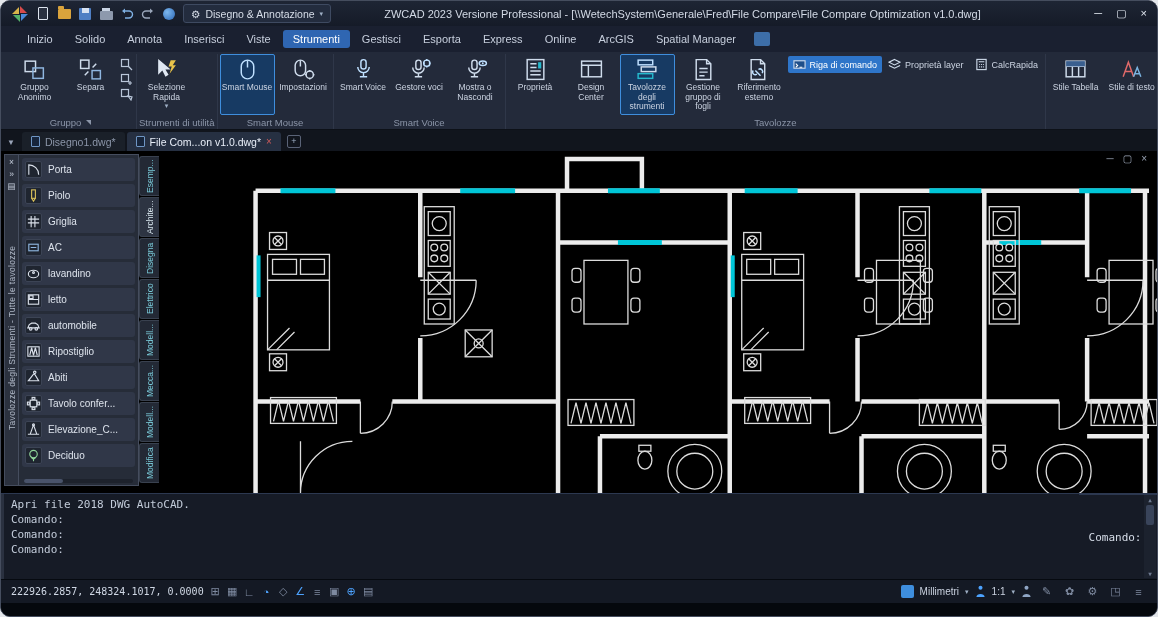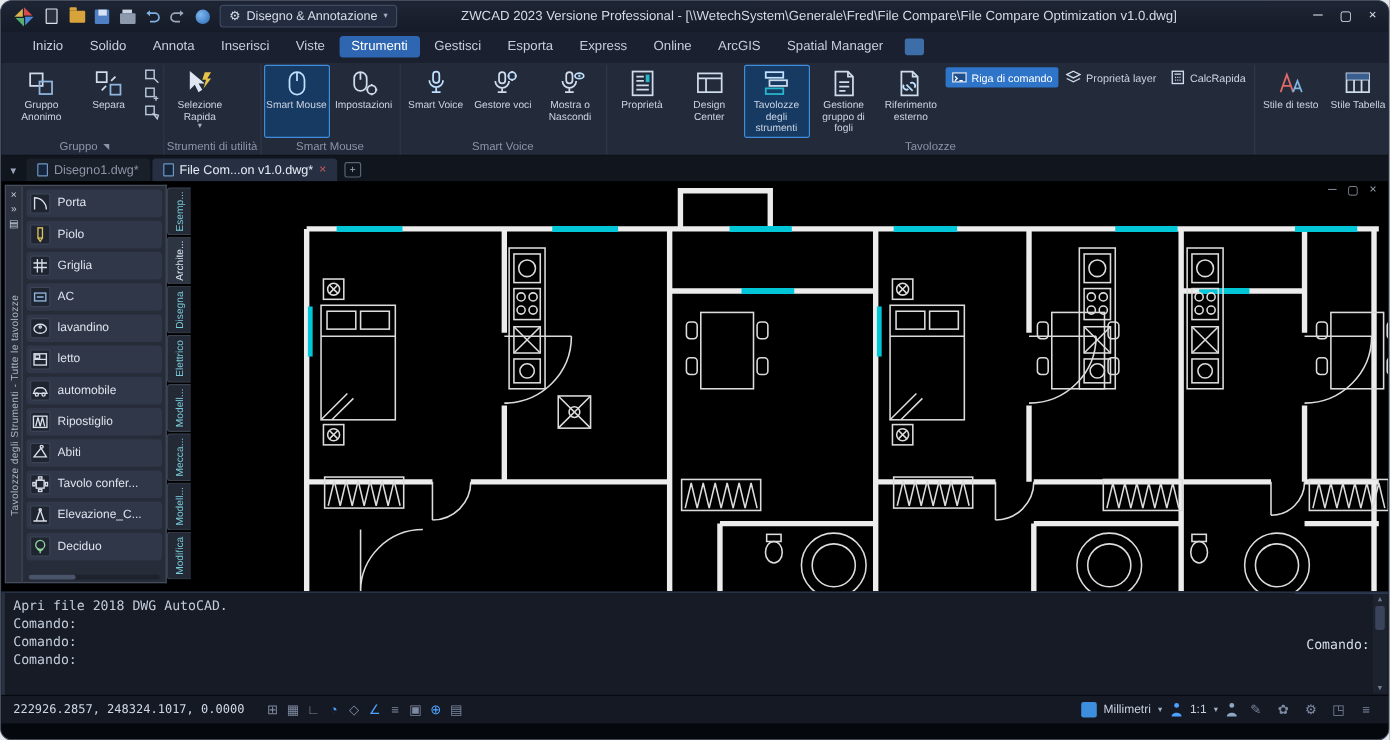--- a/index.html
+++ b/index.html
@@ -94,21 +94,21 @@
   .cscroll{position:absolute;right:1px;top:1px;bottom:1px;width:12px;background:#1c222e;display:flex;
     flex-direction:column;align-items:center;font-size:6px;color:#707c92;padding:1px 0}
   .cthumb{width:8px;height:20px;background:#39445a;border-radius:2px;margin-top:2px}
   .cscroll .dn{margin-top:auto}
   .cmd-input{flex:0 0 20px;border-top:1px solid #2c3850;display:flex;align-items:center;padding:0 10px;
     font-size:11px;color:#d6dde8}
   .cursor{display:inline-block;width:1.5px;height:12px;background:#dfe5ee;margin-left:4px}
   
   .statusbar{flex:0 0 24px;background:#141924;border-top:1px solid #060a10;display:flex;align-items:center;
     padding:0 10px;gap:3px}
-  .coords{font-family:"DejaVu Sans Mono",monospace;font-size:10px;color:#cfd7e4;margin-right:12px;white-space:nowrap}
+  .coords{font-family:"DejaVu Sans Mono",monospace;font-size:10px;color:#cfd7e4;margin-right:0;white-space:nowrap}
   .sicon{width:17px;height:17px;display:flex;align-items:center;justify-content:center;font-size:11px;
     color:#7e8aa0;border-radius:2px;flex:0 0 auto}
   .sicon.on{color:#4da3ff}
   .spacer{flex:1}
   .sright{display:flex;align-items:center;gap:6px;font-size:10px;color:#c9d1df;white-space:nowrap}
   .unit-chip{width:13px;height:13px;background:#3e8ede;border-radius:2px}
   .person{width:11px;height:13px}
   .bottomstrip{flex:0 0 13px;background:#05080d}
 </style>
 </head>
@@ -419,32 +419,32 @@
       </div>
       <div class="rgroup-label">
           <span>Tavolozze</span>
         </div>
     </div>
 
     <div class="rgroup">
       <div class="rgrow">
         <div class="rbtn">
           <span class="ricon"><svg viewBox="0 0 24 24">
-                <path d="M4,19 L9,5 L14,19 M6,14 H12" stroke="#e06a6a"></path>
-                <path d="M14,19 L17.5,10 L21,19 M15.5,16 H19.5" stroke="#7ab3e0"></path>
-              </svg></span>
-          <span class="rlabel">Stile di testo</span>
-        </div>
-        <div class="rbtn">
-          <span class="ricon"><svg viewBox="0 0 24 24">
                 <rect x="3" y="4" width="18" height="15"></rect>
                 <path d="M3,9 H21 M9,4 V19 M15,4 V19"></path>
                 <rect x="3" y="4" width="18" height="5" fill="#3a5f8f" stroke="none"></rect>
               </svg></span>
           <span class="rlabel">Stile Tabella</span>
+        </div>
+        <div class="rbtn">
+          <span class="ricon"><svg viewBox="0 0 24 24">
+                <path d="M4,19 L9,5 L14,19 M6,14 H12" stroke="#e06a6a"></path>
+                <path d="M14,19 L17.5,10 L21,19 M15.5,16 H19.5" stroke="#7ab3e0"></path>
+              </svg></span>
+          <span class="rlabel">Stile di testo</span>
         </div>
         <div class="smallcol">
           <div class="sbtn">
             <svg viewBox="0 0 14 14">
                 <path d="M2,4 H12" stroke="#25b8cc"></path>
                 <path d="M2,7 H12"></path>
                 <path d="M2,10 H12" stroke="#b07ad0"></path>
               </svg>
             <span>Stile multilinea</span>
           </div>

